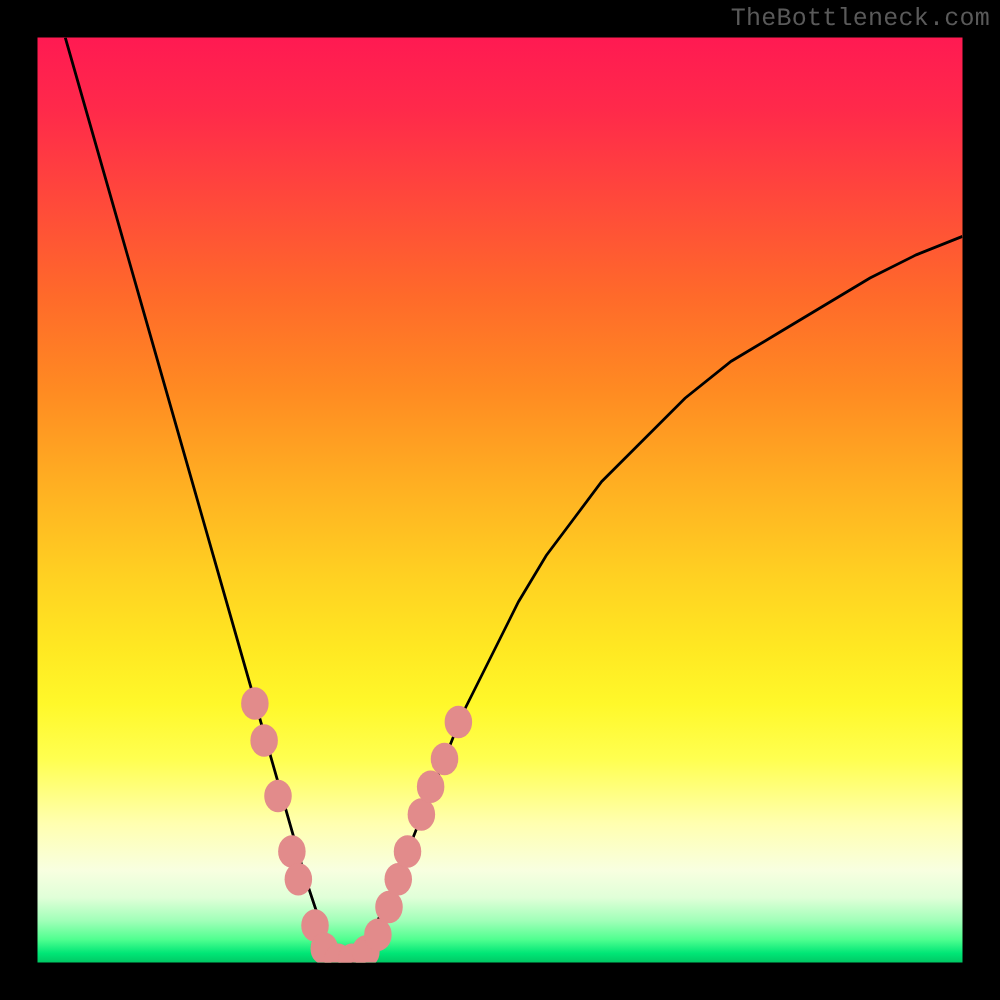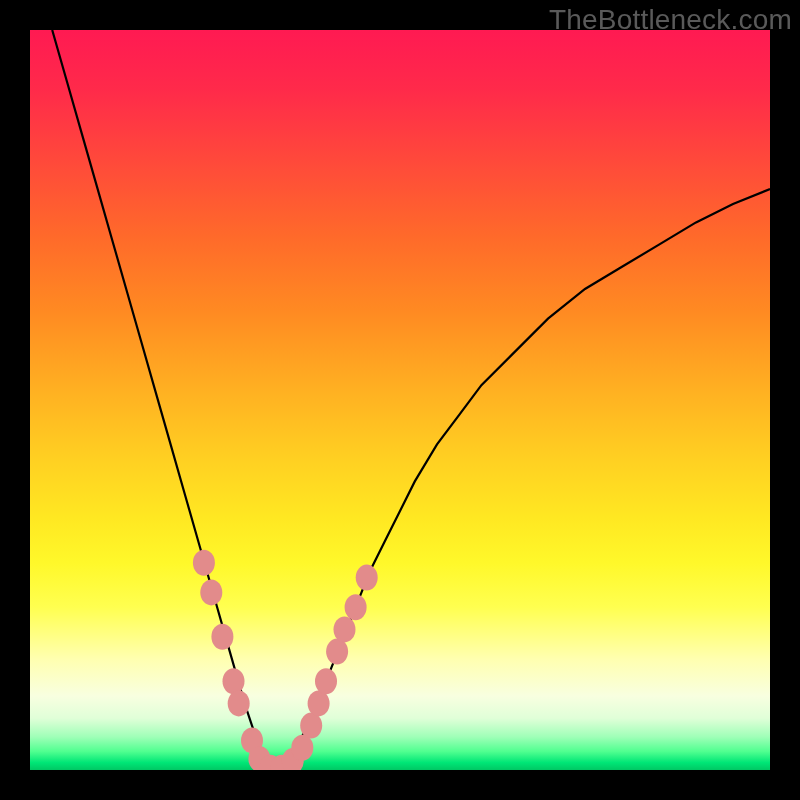--- a/index.html
+++ b/index.html
@@ -33,22 +33,22 @@
       #a0ffb8 95.5%,
       #50ff90 97.5%,
       #00e676 99%,
       #00c864 100%
     );
   }
   .watermark {
     position: absolute;
     top: 4px;
     right: 8px;
-    font-family: Liberation Sans, sans-serif;
-    font-size: 28px;
+    font-family: Liberation Mono, monospace;
+    font-size: 20px;
     font-weight: 500;
     color: #5a5a5a;
     letter-spacing: 0.2px;
   }
   svg { position: absolute; left: 0; top: 0; }
 </style>
 </head>
 <body>
 
 <div class="frame">

